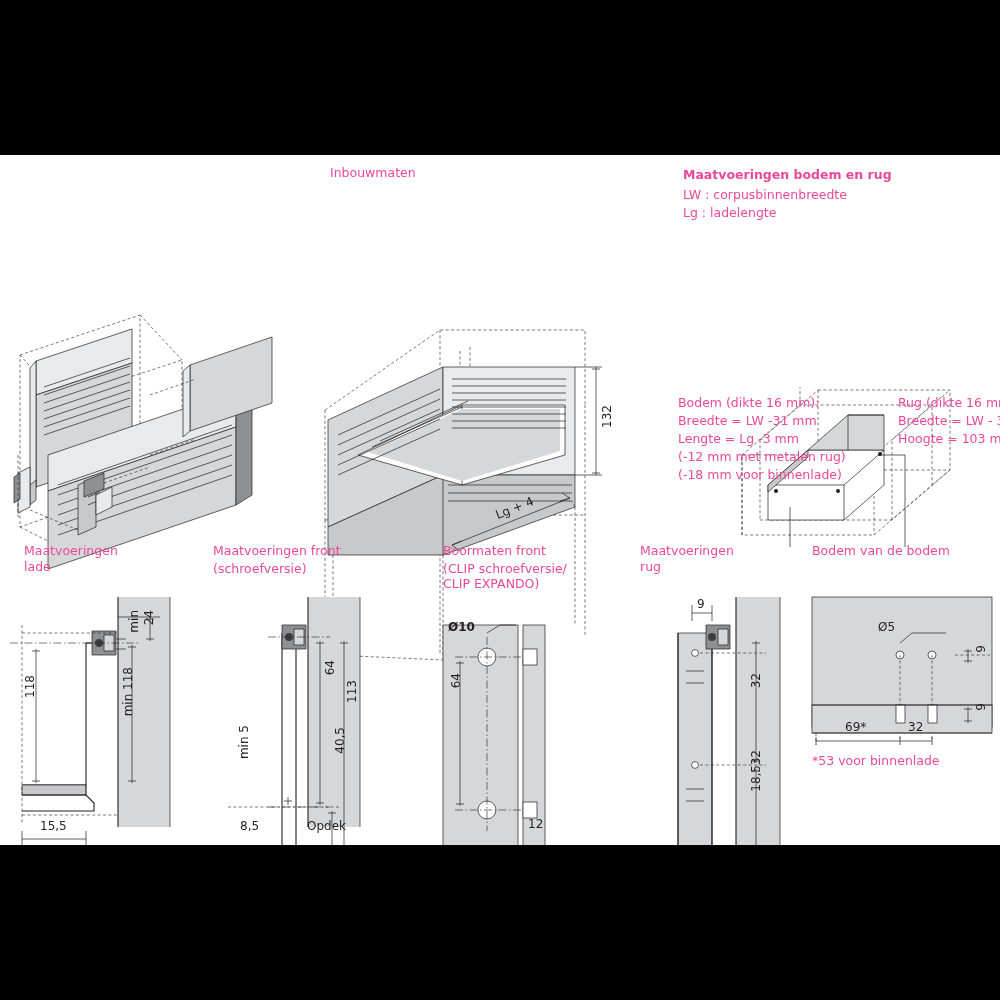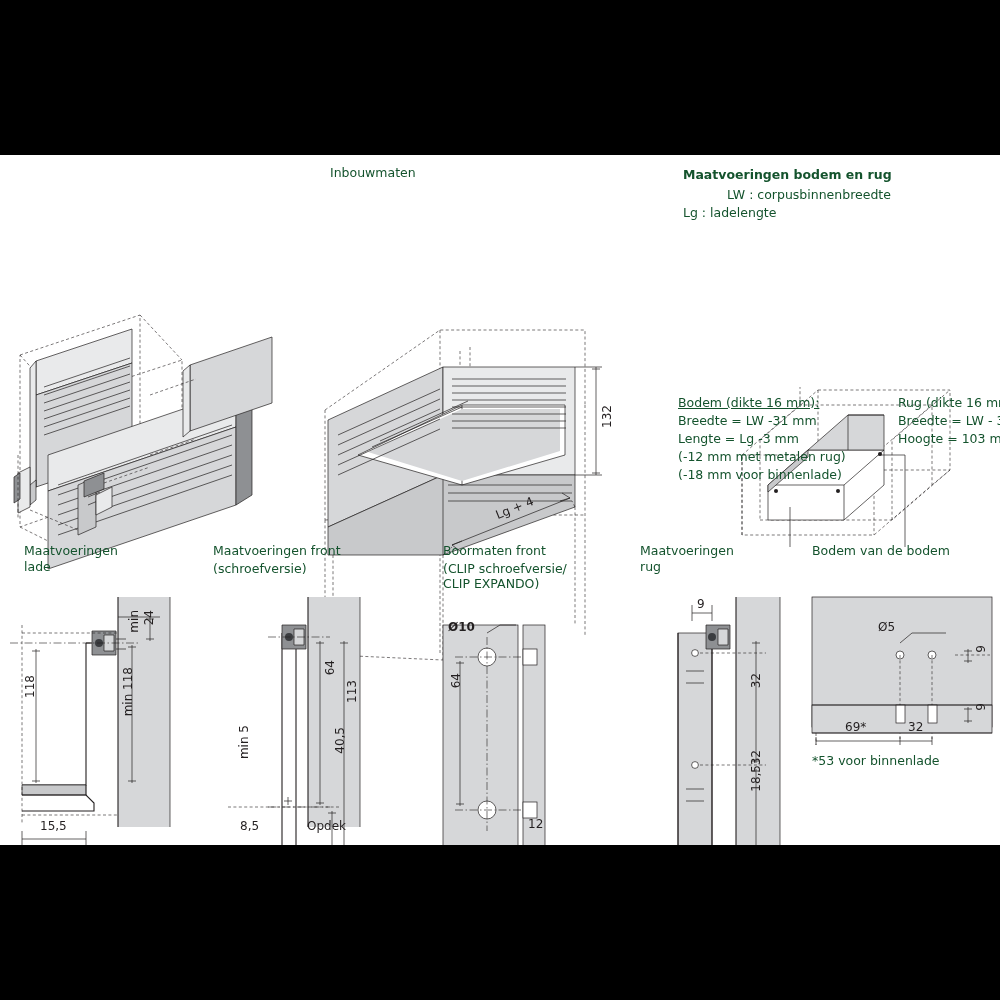--- a/index.html
+++ b/index.html
@@ -5,21 +5,21 @@
   html,body{margin:0;padding:0;}
   body{
     width:1000px;height:1000px;background:#000;
     font-family:"DejaVu Sans", sans-serif;
     overflow:hidden;
   }
   #sheet{
     position:absolute;left:0;top:155px;width:1000px;height:690px;
     background:#ffffff;
   }
-  .lbl{position:absolute;color:#14532d;font-size:12.5px;line-height:16px;white-space:pre;}
+  .lbl{position:absolute;color:#ec4899;font-size:12.5px;line-height:16px;white-space:pre;}
   .dim{position:absolute;color:#231f20;font-size:12px;line-height:13px;white-space:pre;}
   .vert{writing-mode:vertical-rl;transform:rotate(180deg);}
   svg{position:absolute;left:0;top:0;}
   .ln{stroke:#231f20;fill:none;}
   .thin{stroke-width:0.7;}
   .med{stroke-width:1.1;}
   .dashfine{stroke-dasharray:3 2.4;stroke-width:0.6;}
   .dashdot{stroke-dasharray:8 2.5 1.5 2.5;stroke-width:0.6;}
   .fillgrey{fill:#d6d7d9;stroke:#231f20;stroke-width:0.7;}
   .fillgrey2{fill:#c8c9cb;stroke:#231f20;stroke-width:0.7;}
@@ -349,24 +349,24 @@
       <path class="ln thin" d="M932 582 L932 590"></path>
       <path class="ln dashfine" d="M816 578 L816 590"></path>
     </g>
   </svg>
 
   <div class="lbl" style="left:330px;top:10px;">Inbouwmaten</div>
   <div class="dim vert" style="left:601px;top:250px;">132</div>
   <div class="dim" style="left:494px;top:355px;transform:rotate(-22deg);transform-origin:left top;">Lg + 4</div>
 
   <div class="lbl" style="left:683px;top:12px;font-weight:bold;">Maatvoeringen bodem en rug</div>
-  <div class="lbl" style="left:683px;top:32px;margin-left:44px;">LW : corpusbinnenbreedte</div>
+  <div class="lbl" style="left:683px;top:32px;">LW : corpusbinnenbreedte</div>
   <div class="lbl" style="left:683px;top:50px;">Lg : ladelengte</div>
 
-  <div class="lbl" style="left:678px;top:240px;text-decoration:underline;">Bodem (dikte 16 mm):</div>
+  <div class="lbl" style="left:678px;top:240px;">Bodem (dikte 16 mm):</div>
   <div class="lbl" style="left:678px;top:258px;">Breedte = LW -31 mm</div>
   <div class="lbl" style="left:678px;top:276px;">Lengte = Lg -3 mm</div>
   <div class="lbl" style="left:678px;top:294px;">(-12 mm met metalen rug)</div>
   <div class="lbl" style="left:678px;top:312px;">(-18 mm voor binnenlade)</div>
 
   <div class="lbl" style="left:898px;top:240px;">Rug (dikte 16 mm):</div>
   <div class="lbl" style="left:898px;top:258px;">Breedte = LW - 31 mm</div>
   <div class="lbl" style="left:898px;top:276px;">Hoogte = 103 mm</div>
 
   <div class="lbl" style="left:24px;top:388px;">Maatvoeringen

